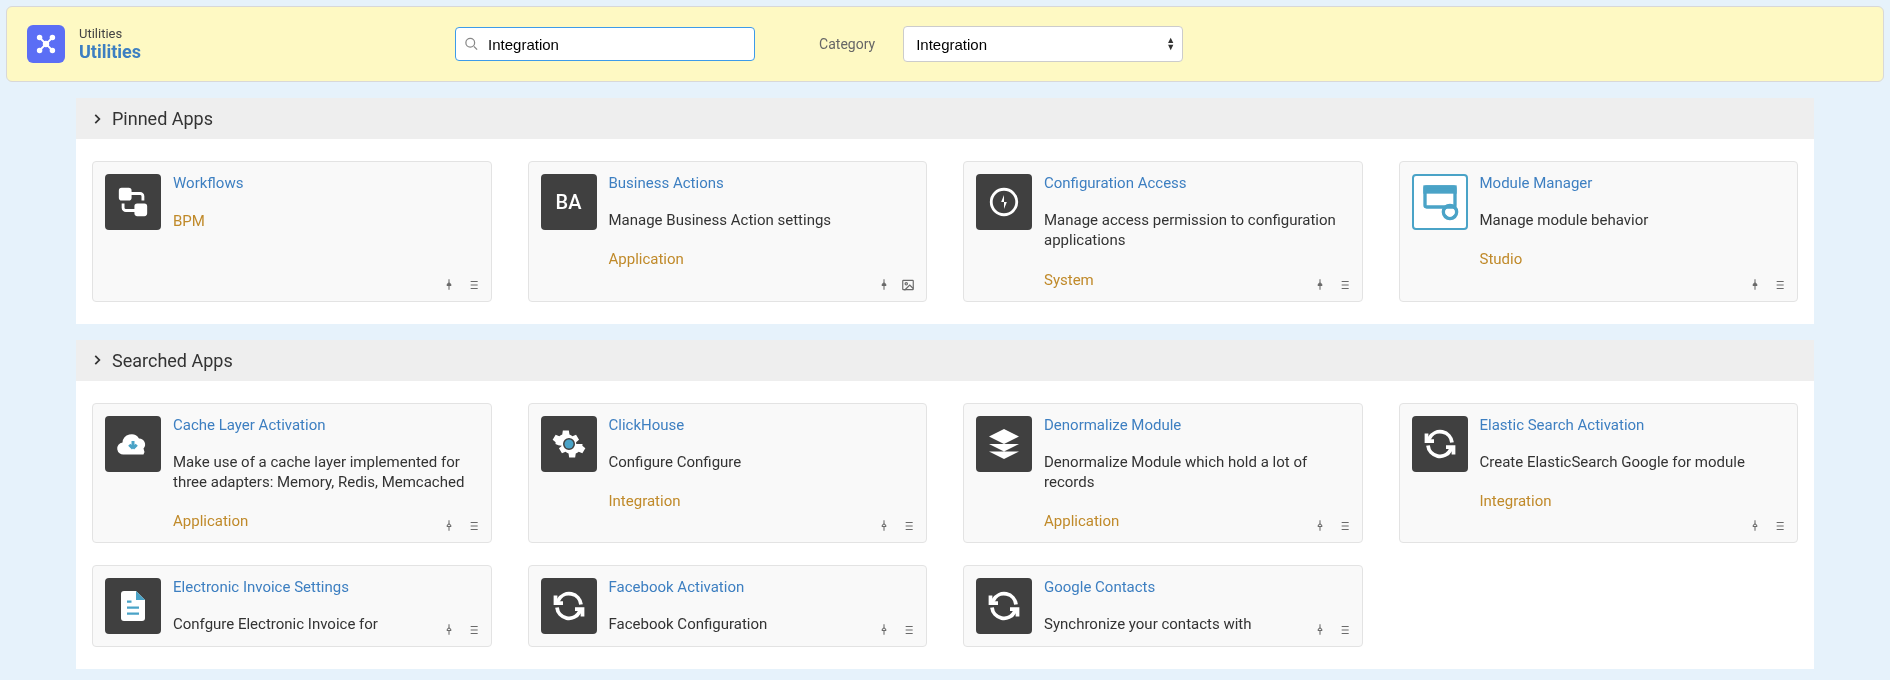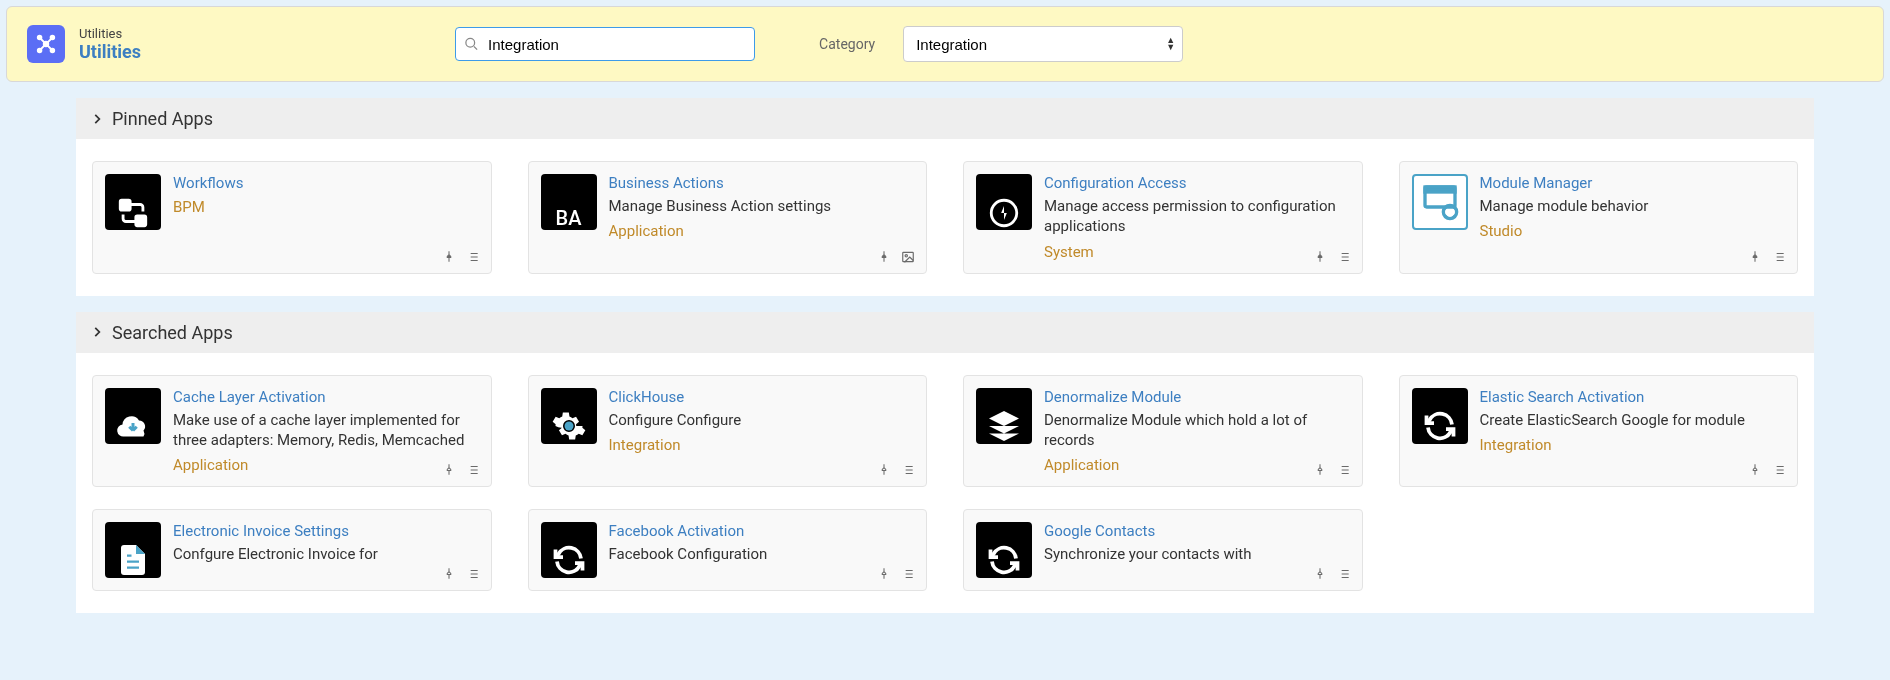--- a/index.html
+++ b/index.html
@@ -97,23 +97,23 @@
     position: relative;
     align-items: flex-start;
   }
   .card-icon {
     width: 56px; height: 56px; min-width:56px;
     border-radius: 4px;
     display: flex; align-items: center; justify-content: center;
     color: #fff;
     font-weight: 600; font-size: 20px;
   }
-  .card-icon.blue { background: #000000; align-items: flex-end; }
+  .card-icon.blue { background: #404040; }
   .card-icon.outline { background: #fff; border: 2px solid #4aa3c7; color:#4aa3c7; }
-  .card-body { flex:1; display:flex; flex-direction:column; gap:4px; }
+  .card-body { flex:1; display:flex; flex-direction:column; gap:18px; }
   .card-title { color: #3d7fc1; font-size: 15px; }
   .card-desc { color: #333; font-size: 15px; line-height: 1.35; }
   .card-tag { color: #c08a2a; font-size: 15px; margin-top: 2px;}
   .card-actions {
     position: absolute; right: 10px; bottom: 8px;
     display: flex; gap: 8px; color: #6a6a6a;
   }
   .card-actions .ic { width:16px; height:16px; display:inline-flex; align-items:center; justify-content:center; }
   svg { display:block; }
 </style>

